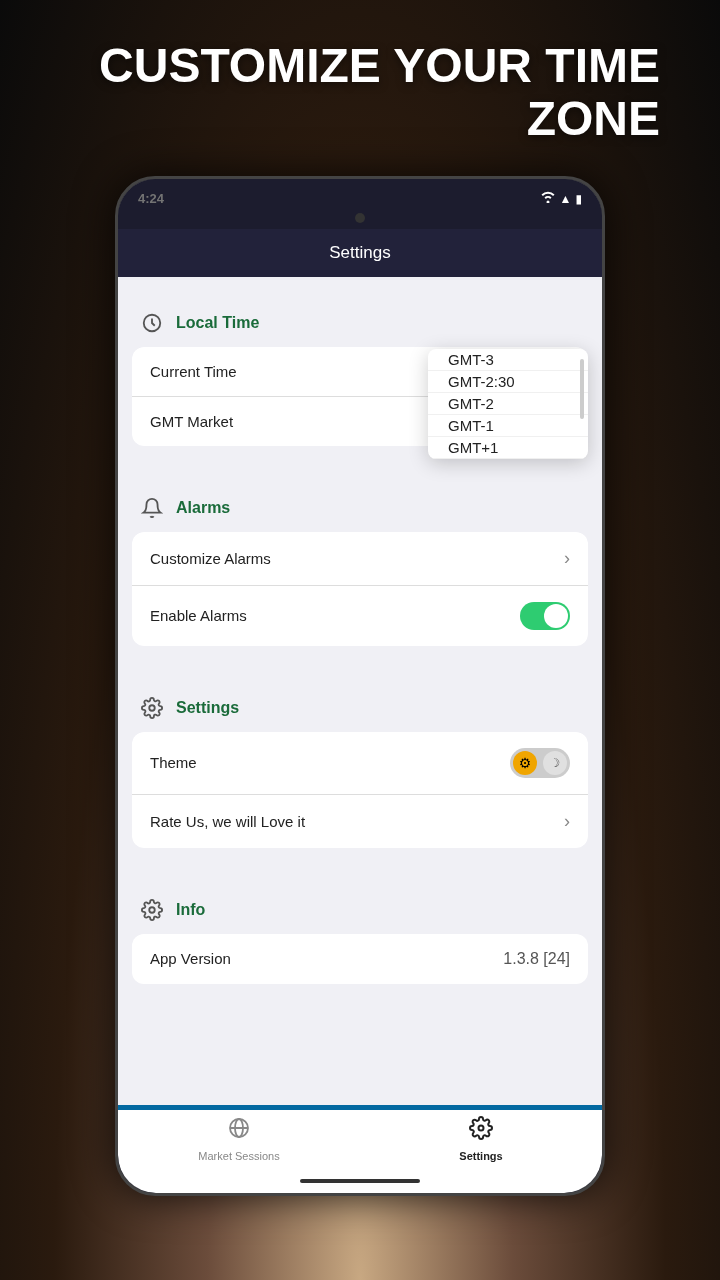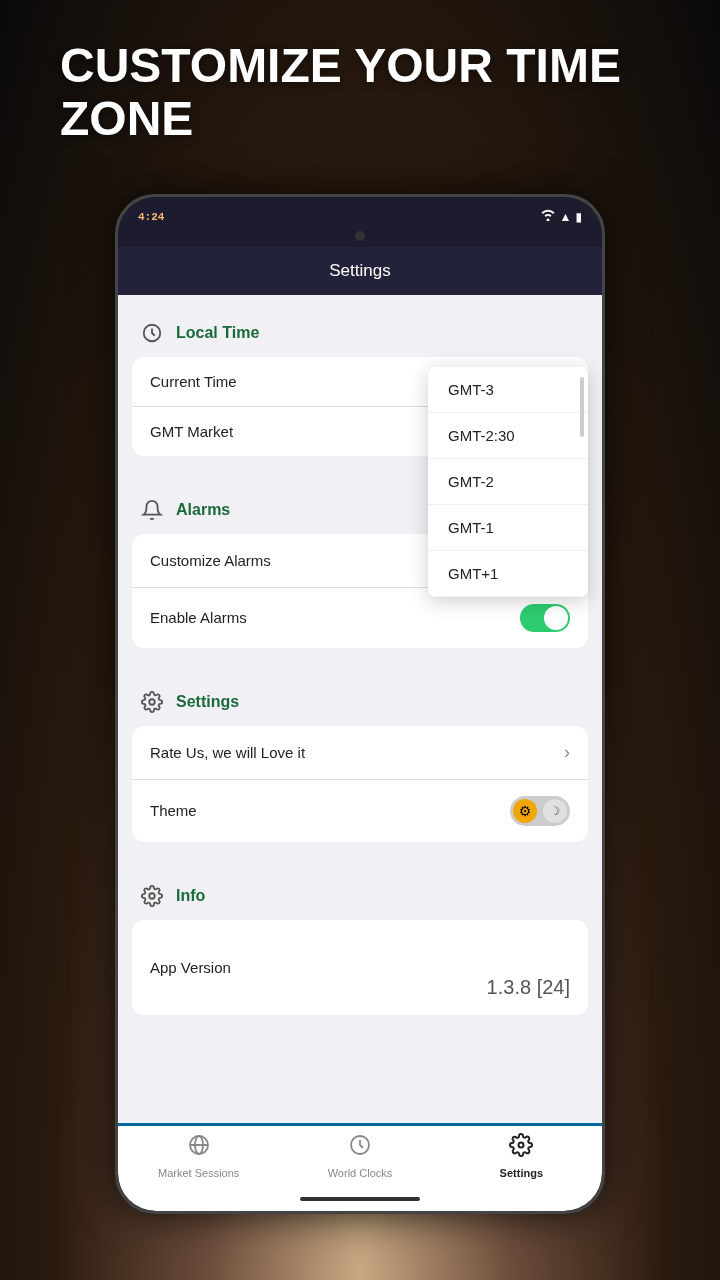--- a/index.html
+++ b/index.html
@@ -13,22 +13,22 @@
       align-items: center;
       justify-content: flex-start;
       font-family: 'Segoe UI', Arial, sans-serif;
       overflow: hidden;
     }
 
     .page-title {
       color: #fff;
       font-size: 48px;
       font-weight: 900;
-      text-align: left;
-      padding: 40px 60px 48px;
+      text-align: right;
+      padding: 40px 60px 30px;
       line-height: 1.1;
       text-shadow: 0 2px 8px rgba(0,0,0,0.5);
     }
 
     .phone-frame {
       width: 490px;
       height: 1020px;
       background: #1a1a2e;
       border-radius: 40px;
       border: 3px solid #444;
@@ -51,24 +51,23 @@
     .status-bar {
       background: #1c1c2e;
       display: flex;
       justify-content: space-between;
       align-items: center;
       padding: 8px 20px 4px;
       height: 36px;
     }
 
     .status-time {
-      color: #fdba74;
-      font-size: 11px;
+      color: #737373;
+      font-size: 13px;
       font-weight: 600;
-      font-family: Liberation Mono, monospace;
     }
 
     .status-icons {
       display: flex;
       align-items: center;
       gap: 4px;
     }
 
     .status-icons span {
       color: #fff;
@@ -111,21 +110,21 @@
       overflow-y: auto;
       overflow-x: hidden;
       position: relative;
     }
 
     
     .section-header {
       display: flex;
       align-items: center;
       gap: 10px;
-      padding: 24px 20px 10px;
+      padding: 32px 20px 10px;
     }
 
     .section-icon {
       width: 28px;
       height: 28px;
       display: flex;
       align-items: center;
       justify-content: center;
       color: #555;
     }
@@ -157,22 +156,21 @@
     }
 
     .card-row-label {
       color: #222;
       font-size: 15px;
       font-weight: 400;
     }
 
     .card-row-value {
       color: #555;
-      font-size: 20px;
-      margin-top: 40px;
+      font-size: 16px;
     }
 
     
     .toggle {
       width: 50px;
       height: 28px;
       border-radius: 14px;
       position: relative;
       cursor: pointer;
     }
@@ -235,21 +233,21 @@
 
     
     .chevron {
       color: #888;
       font-size: 18px;
     }
 
     
     .bottom-nav {
       background: #fff;
-      border-top: 3px solid #0369a1;
+      border-top: 5px solid #0369a1;
       display: flex;
       justify-content: space-around;
       align-items: center;
       padding: 8px 0 12px;
       height: 68px;
     }
 
     .nav-item {
       display: flex;
       flex-direction: column;
@@ -310,21 +308,21 @@
       right: 14px;
       width: 160px;
       background: #fff;
       border-radius: 8px;
       box-shadow: 0 4px 20px rgba(0,0,0,0.2);
       overflow: hidden;
       pointer-events: all;
     }
 
     .dropdown-item {
-      padding: 14px 20px;
+      padding: 2px 20px;
       font-size: 15px;
       color: #222;
       border-bottom: 1px solid #f0f0f0;
       cursor: pointer;
     }
 
     .dropdown-item:last-child {
       border-bottom: none;
     }
 
@@ -418,29 +416,29 @@
           <svg width="22" height="22" viewBox="0 0 24 24" fill="none" stroke="#555" stroke-width="2">
             <circle cx="12" cy="12" r="3"></circle>
             <path d="M19.4 15a1.65 1.65 0 00.33 1.82l.06.06a2 2 0 010 2.83 2 2 0 01-2.83 0l-.06-.06a1.65 1.65 0 00-1.82-.33 1.65 1.65 0 00-1 1.51V21a2 2 0 01-2 2 2 2 0 01-2-2v-.09A1.65 1.65 0 009 19.4a1.65 1.65 0 00-1.82.33l-.06.06a2 2 0 01-2.83 0 2 2 0 010-2.83l.06-.06A1.65 1.65 0 004.68 15a1.65 1.65 0 00-1.51-1H3a2 2 0 01-2-2 2 2 0 012-2h.09A1.65 1.65 0 004.6 9a1.65 1.65 0 00-.33-1.82l-.06-.06a2 2 0 010-2.83 2 2 0 012.83 0l.06.06A1.65 1.65 0 009 4.68a1.65 1.65 0 001-1.51V3a2 2 0 012-2 2 2 0 012 2v.09a1.65 1.65 0 001 1.51 1.65 1.65 0 001.82-.33l.06-.06a2 2 0 012.83 0 2 2 0 010 2.83l-.06.06A1.65 1.65 0 0019.4 9a1.65 1.65 0 001.51 1H21a2 2 0 012 2 2 2 0 01-2 2h-.09a1.65 1.65 0 00-1.51 1z"></path>
           </svg>
         </div>
         <span class="section-title">Settings</span>
       </div>
 
       <div class="section-card">
         <div class="card-row">
-          <span class="card-row-label">Rate Us, we will Love it</span>
-          <span class="chevron">›</span>
-        </div>
-        <div class="card-row">
           <span class="card-row-label">Theme</span>
           <div class="theme-toggle">
             <div class="theme-toggle-sun">⚙</div>
             <div class="theme-toggle-moon">☽</div>
           </div>
+        </div>
+        <div class="card-row">
+          <span class="card-row-label">Rate Us, we will Love it</span>
+          <span class="chevron">›</span>
         </div>
       </div>
 
       <div class="section-header">
         <div class="section-icon">
           <svg width="22" height="22" viewBox="0 0 24 24" fill="none" stroke="#555" stroke-width="2">
             <circle cx="12" cy="12" r="3"></circle>
             <path d="M19.4 15a1.65 1.65 0 00.33 1.82l.06.06a2 2 0 010 2.83 2 2 0 01-2.83 0l-.06-.06a1.65 1.65 0 00-1.82-.33 1.65 1.65 0 00-1 1.51V21a2 2 0 01-2 2 2 2 0 01-2-2v-.09A1.65 1.65 0 009 19.4a1.65 1.65 0 00-1.82.33l-.06.06a2 2 0 01-2.83 0 2 2 0 010-2.83l.06-.06A1.65 1.65 0 004.68 15a1.65 1.65 0 00-1.51-1H3a2 2 0 01-2-2 2 2 0 012-2h.09A1.65 1.65 0 004.6 9a1.65 1.65 0 00-.33-1.82l-.06-.06a2 2 0 010-2.83 2 2 0 012.83 0l.06.06A1.65 1.65 0 009 4.68a1.65 1.65 0 001-1.51V3a2 2 0 012-2 2 2 0 012 2v.09a1.65 1.65 0 001 1.51 1.65 1.65 0 001.82-.33l.06-.06a2 2 0 012.83 0 2 2 0 010 2.83l-.06.06A1.65 1.65 0 0019.4 9a1.65 1.65 0 001.51 1H21a2 2 0 012 2 2 2 0 01-2 2h-.09a1.65 1.65 0 00-1.51 1z"></path>
           </svg>
         </div>
@@ -471,29 +469,20 @@
       <div class="nav-item">
         <div class="nav-icon">
           <svg width="24" height="24" viewBox="0 0 24 24" fill="none" stroke="#888" stroke-width="1.8">
             <circle cx="12" cy="12" r="9"></circle>
             <ellipse cx="12" cy="12" rx="4" ry="9"></ellipse>
             <line x1="3" y1="12" x2="21" y2="12"></line>
           </svg>
         </div>
         <span class="nav-label">Market Sessions</span>
       </div>
-      <div class="nav-item">
-        <div class="nav-icon">
-          <svg width="24" height="24" viewBox="0 0 24 24" fill="none" stroke="#888" stroke-width="1.8">
-            <circle cx="12" cy="12" r="9"></circle>
-            <polyline points="12 7 12 12 15 15"></polyline>
-          </svg>
-        </div>
-        <span class="nav-label">World Clocks</span>
-      </div>
       <div class="nav-item active">
         <div class="nav-icon">
           <svg width="24" height="24" viewBox="0 0 24 24" fill="none" stroke="#222" stroke-width="2">
             <circle cx="12" cy="12" r="2.5"></circle>
             <path d="M19.4 15a1.65 1.65 0 00.33 1.82l.06.06a2 2 0 010 2.83 2 2 0 01-2.83 0l-.06-.06a1.65 1.65 0 00-1.82-.33 1.65 1.65 0 00-1 1.51V21a2 2 0 01-2 2 2 2 0 01-2-2v-.09A1.65 1.65 0 009 19.4a1.65 1.65 0 00-1.82.33l-.06.06a2 2 0 01-2.83 0 2 2 0 010-2.83l.06-.06A1.65 1.65 0 004.68 15a1.65 1.65 0 00-1.51-1H3a2 2 0 01-2-2 2 2 0 012-2h.09A1.65 1.65 0 004.6 9a1.65 1.65 0 00-.33-1.82l-.06-.06a2 2 0 010-2.83 2 2 0 012.83 0l.06.06A1.65 1.65 0 009 4.68a1.65 1.65 0 001-1.51V3a2 2 0 012-2 2 2 0 012 2v.09a1.65 1.65 0 001 1.51 1.65 1.65 0 001.82-.33l.06-.06a2 2 0 012.83 0 2 2 0 010 2.83l-.06.06A1.65 1.65 0 0019.4 9a1.65 1.65 0 001.51 1H21a2 2 0 012 2 2 2 0 01-2 2h-.09a1.65 1.65 0 00-1.51 1z"></path>
           </svg>
         </div>
         <span class="nav-label">Settings</span>
       </div>
     </div>

